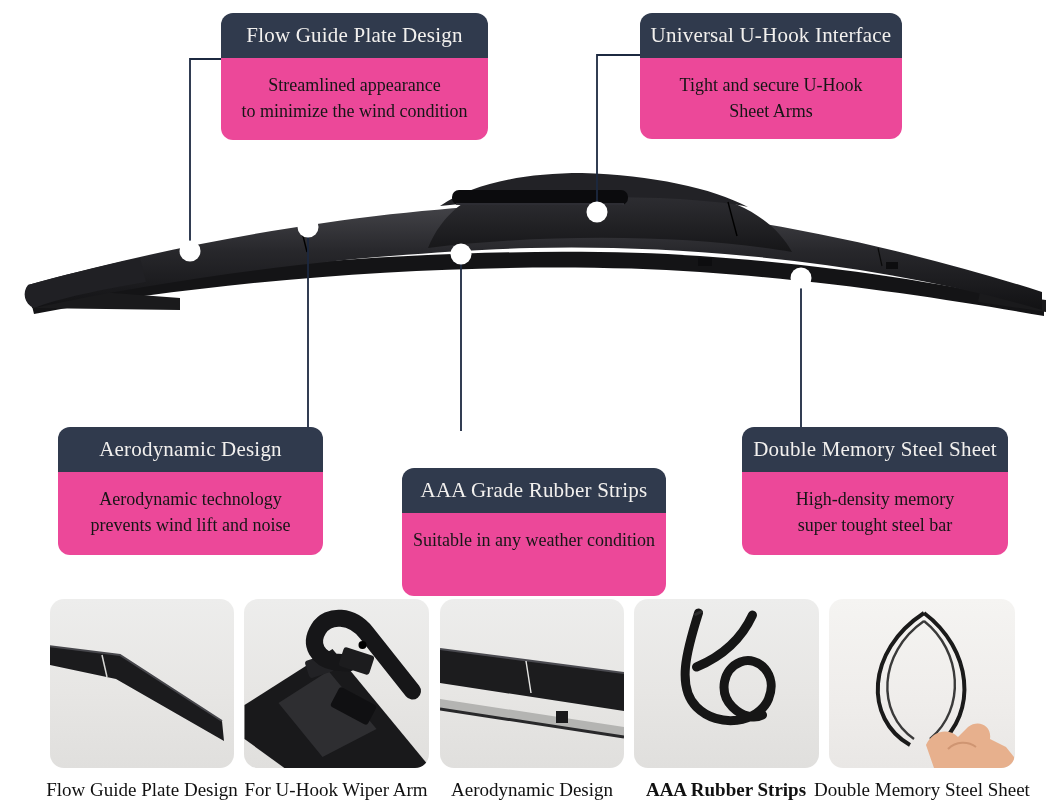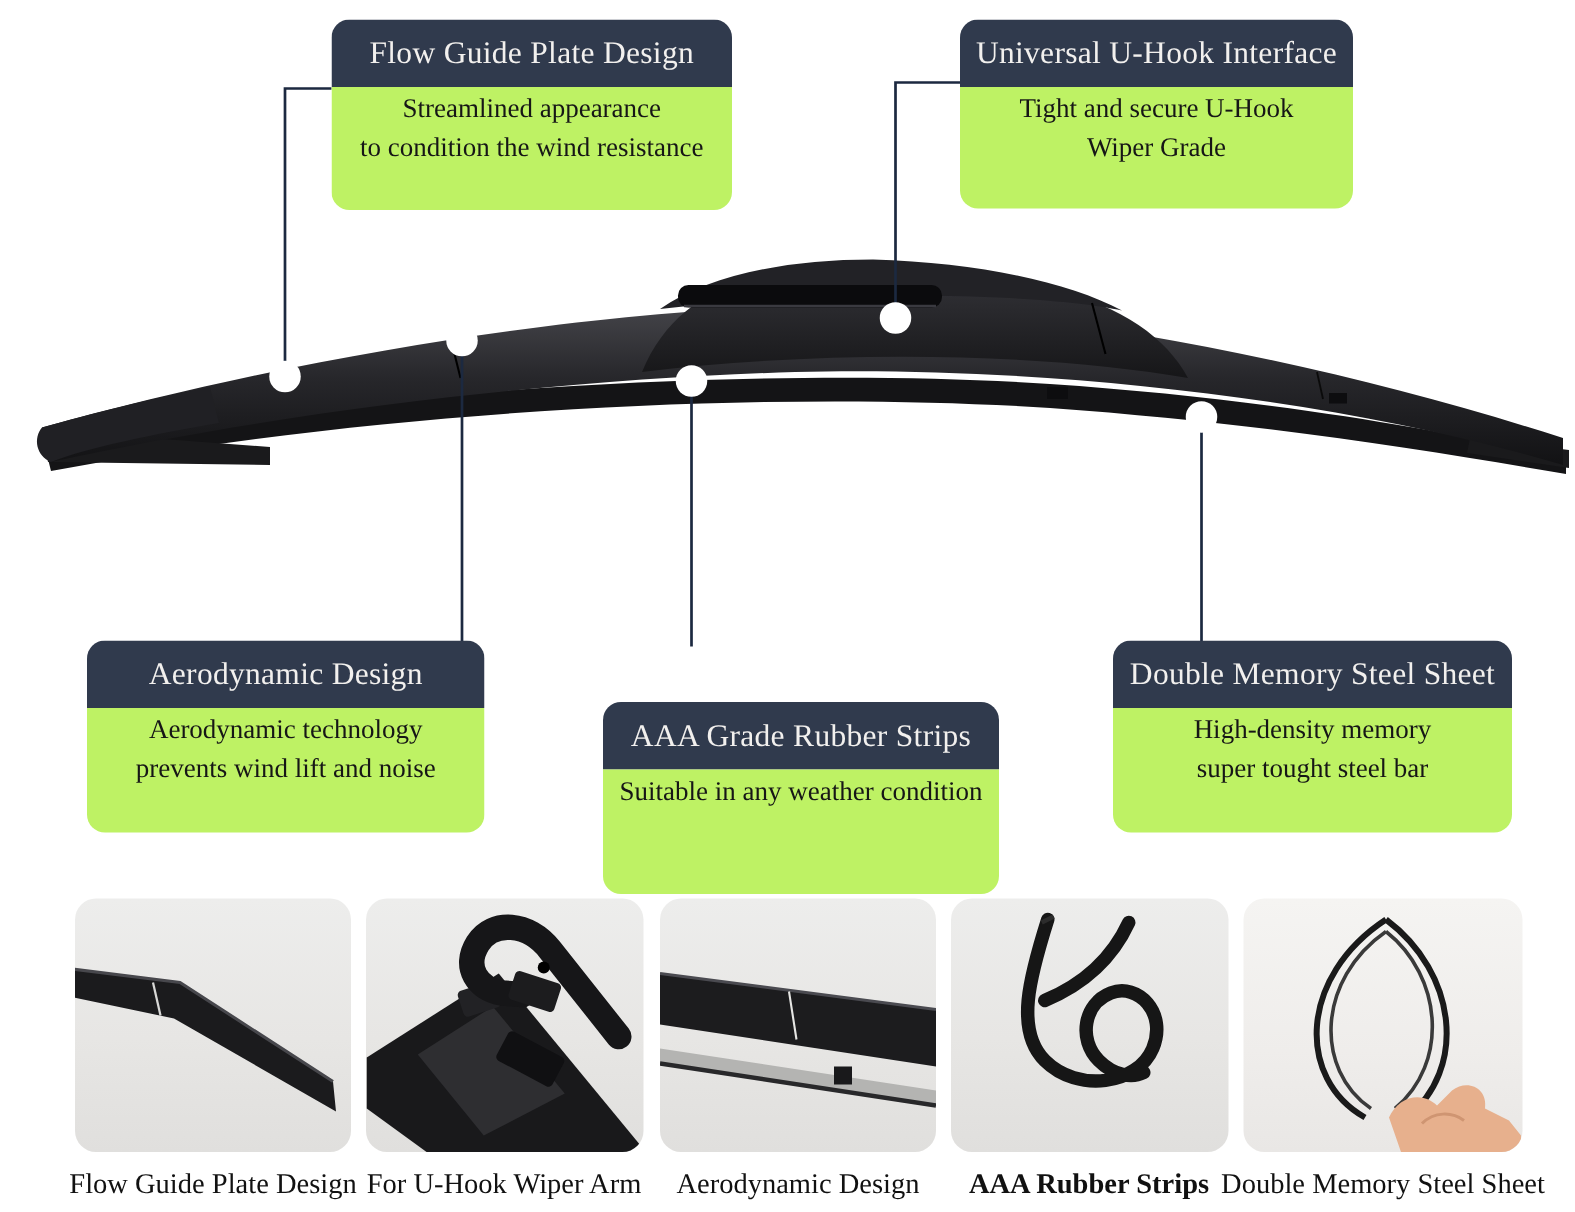--- a/index.html
+++ b/index.html
@@ -11,22 +11,22 @@
   .callout{
     position:absolute;border-radius:12px;overflow:hidden;
     box-shadow:0 0 0 0 rgba(0,0,0,0);
   }
   .callout .hd{
     background:#303a4d;color:#f2f0ee;height:45px;
     display:flex;align-items:center;justify-content:center;
     font-size:21px;letter-spacing:.2px;white-space:nowrap;
   }
   .callout .bd{
-    background:#bef264;color:#161616;text-align:center;
-    font-size:18px;line-height:26px;padding-top:1px;height:100%;
+    background:#ec4899;color:#161616;text-align:center;
+    font-size:18px;line-height:26px;padding-top:14px;height:100%;
   }
   .thumb{
     position:absolute;top:599px;height:169px;border-radius:14px;overflow:hidden;
     background:linear-gradient(180deg,#ededec 0%,#e7e6e4 55%,#e0dfdd 100%);
   }
   .thumb.light{background:linear-gradient(180deg,#f5f4f2 0%,#efedeb 60%,#e9e7e5 100%);}
   .thumb svg{display:block;width:100%;height:100%;}
   .caption{
     position:absolute;top:779px;width:230px;text-align:center;
     font-size:19px;color:#111111;white-space:nowrap;
@@ -86,29 +86,29 @@
       <circle cx="461" cy="254" r="10.5"></circle>
       <circle cx="597" cy="212" r="10.5"></circle>
       <circle cx="801" cy="278" r="10.5"></circle>
     </g>
   </svg>
 
   <div class="callout" style="left:221px;top:13px;width:267px;height:127px;">
     <div class="hd">Flow Guide Plate Design</div>
     <div class="bd">
       <span style="display:block">Streamlined appearance</span>
-      <span style="display:block">to condition the wind resistance</span>
+      <span style="display:block">to minimize the wind condition</span>
     </div>
   </div>
 
   <div class="callout" style="left:640px;top:13px;width:262px;height:126px;">
     <div class="hd">Universal U-Hook Interface</div>
     <div class="bd">
       <span style="display:block">Tight and secure U-Hook</span>
-      <span style="display:block">Wiper Grade</span>
+      <span style="display:block">Sheet Arms</span>
     </div>
   </div>
 
   <div class="callout" style="left:58px;top:427px;width:265px;height:128px;">
     <div class="hd">Aerodynamic Design</div>
     <div class="bd">
       <span style="display:block">Aerodynamic technology</span>
       <span style="display:block">prevents wind lift and noise</span>
     </div>
   </div>

